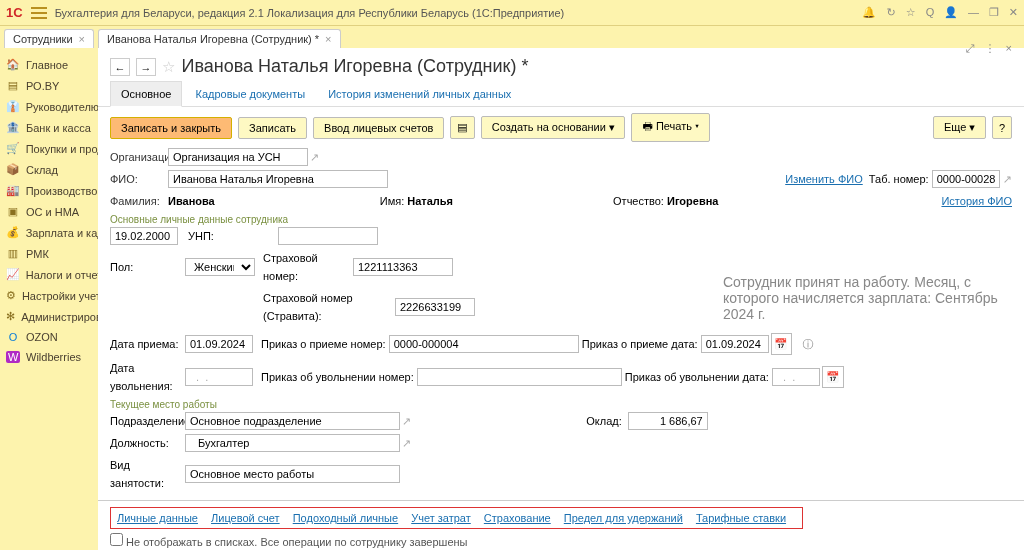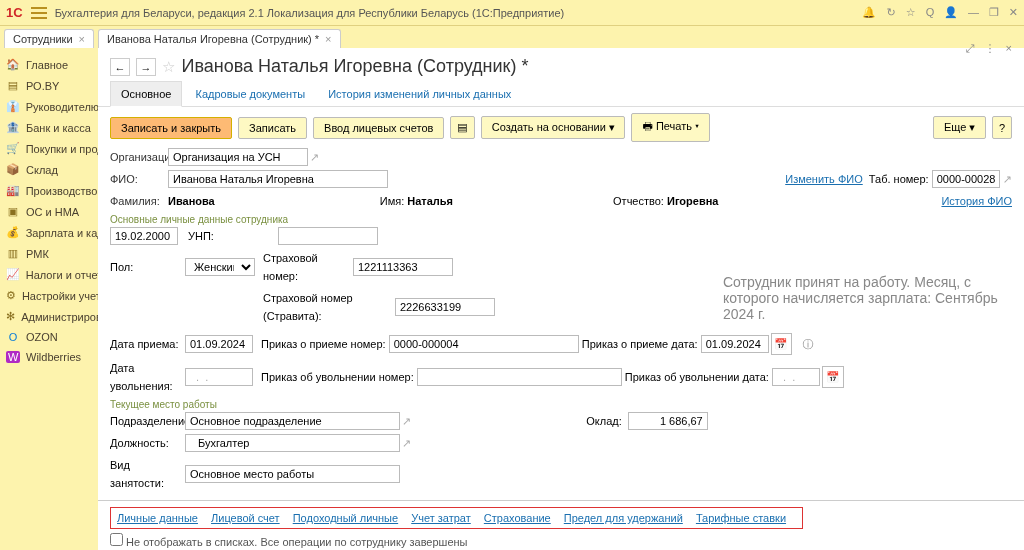--- a/index.html
+++ b/index.html
@@ -200,21 +200,21 @@
         </div>
    <div class="row">
           <span style="width:75px">Пол:</span>
           <select class="sel" style="width:70px"><option>Женский</option></select>
           <span style="margin-left:8px;width:90px">Страховой номер:</span>
           <input class="inp" style="width: 100px;" value="1221113363">
         </div>
    <div class="row">
           <span style="width:153px"></span>
           <span style="width:132px">Страховой номер (Стравита):</span>
-          <input class="inp" style="width: 100px;" value="2226633199">
+          <input class="inp" style="width: 80px;" value="2226633199">
         </div>
    <div class="row" style="margin-top:8px">
     <span style="width:75px">Дата приема:</span><input class="inp" style="width: 68px;" value="01.09.2024">
     <span style="margin-left:8px">Приказ о приеме номер:</span>&nbsp;<input class="inp" style="width: 190px;" value="0000-000004">
     &nbsp;<span>Приказ о приеме дата:</span>&nbsp;<input class="inp" style="width: 68px;" value="01.09.2024"><span style="border:1px solid #bbb;padding:1px 3px;margin-left:2px">📅</span>
     <span style="margin-left:10px;color:#888">ⓘ</span>
    </div>
    <div class="note" style="top:126px">Сотрудник принят на работу. Месяц, с которого начисляется зарплата: Сентябрь 2024 г.</div>
    <div class="row">
     <span style="width:75px">Дата увольнения:</span><input class="inp" style="width: 68px; color: rgb(170, 170, 170);" value="  .  .">

